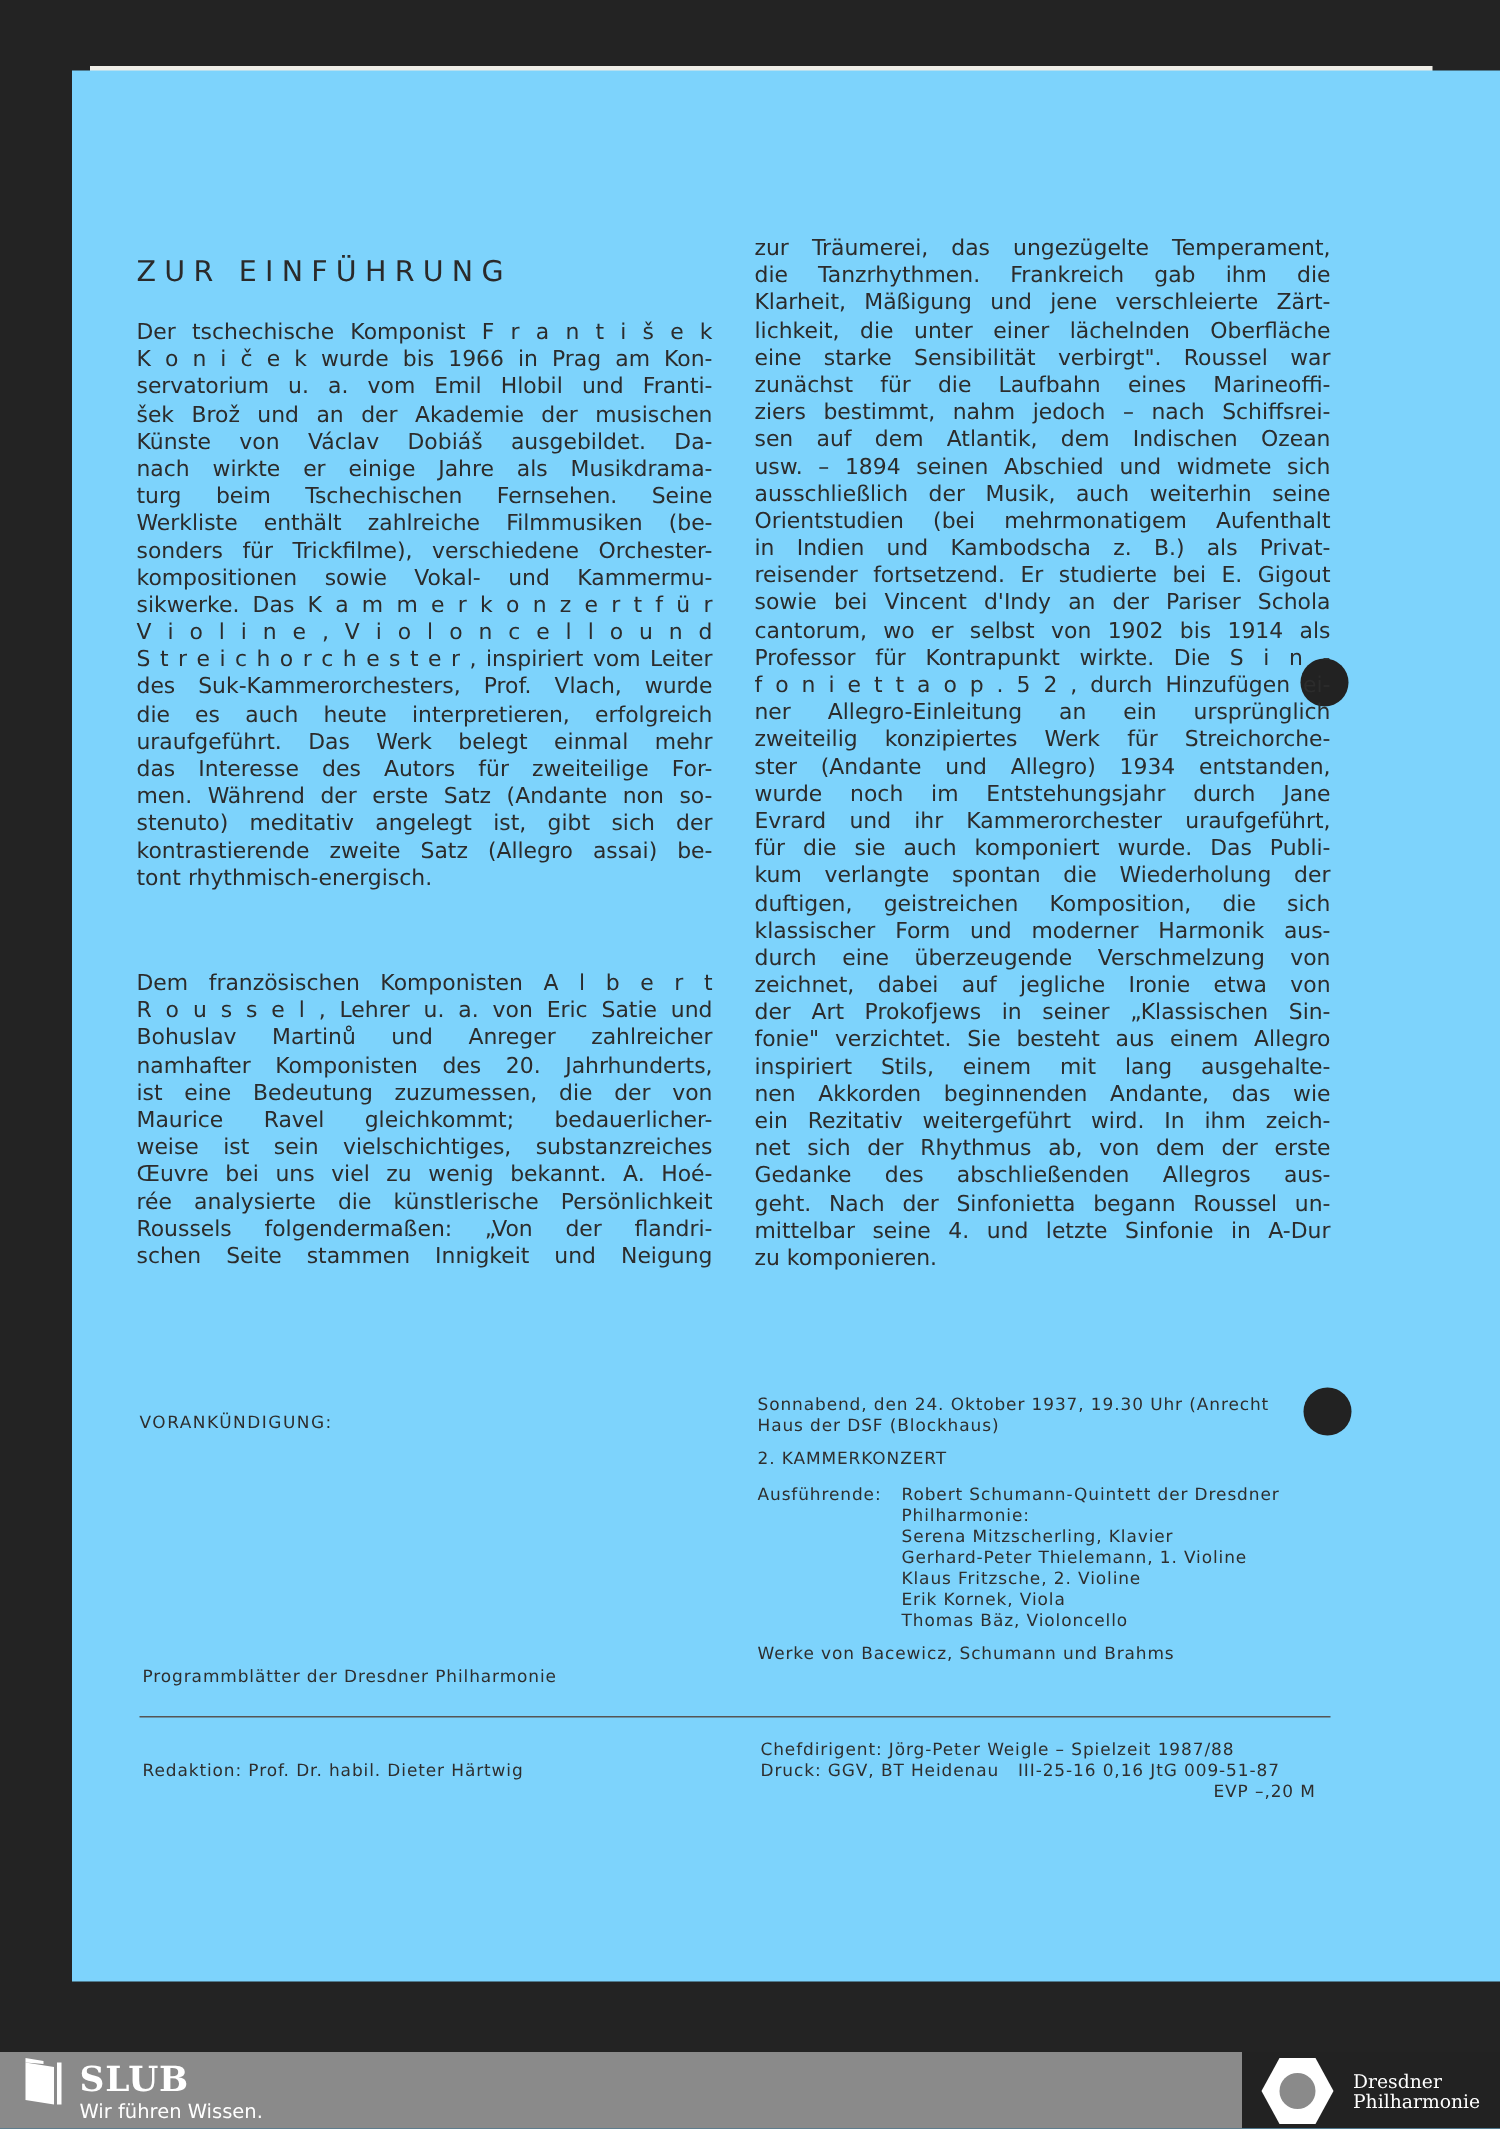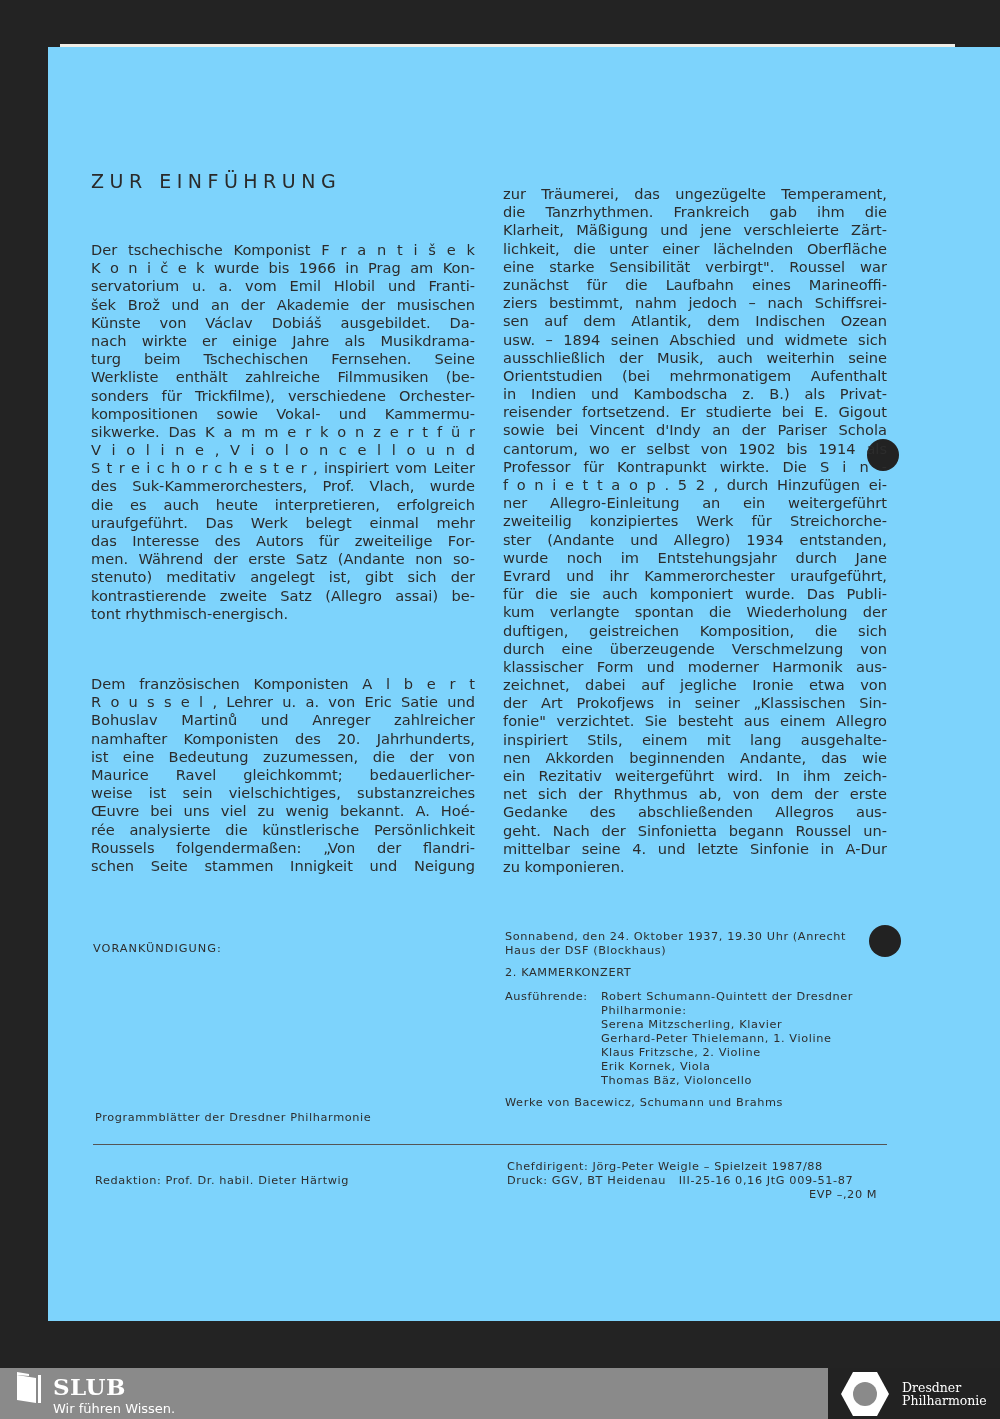--- a/index.html
+++ b/index.html
@@ -12,21 +12,21 @@
   .paper-back { position: absolute; left: 60px; top: 44px; width: 895px; height: 1276px; background: #efede7; }
   .paper {
     position: absolute; left: 48px; top: 47px; width: 952px; height: 1274px;
     background: #7dd3fc; color: #2a2a2a;
   }
   .hole { position: absolute; width: 32px; height: 32px; border-radius: 50%; background: #222; }
   .heading {
     position: absolute; left: 43px; top: 110px; font-size: 19px;
     letter-spacing: 5.5px; color: #2a2a2a; font-weight: normal;
   }
-  .col { position: absolute; font-size: 14.6px; line-height: 18.2px; color: #2c2c2c; margin-top: 28px; }
+  .col { position: absolute; font-size: 14.6px; line-height: 18.2px; color: #2c2c2c; }
   .col .ln { display: block; height: 18.2px; white-space: nowrap; text-align: justify; text-align-last: justify; }
   .col .ln.last { text-align-last: left; }
   .col.left { left: 43px; width: 384px; }
   .col.right { left: 455px; width: 384px; }
   .small { position: absolute; font-size: 11.3px; line-height: 13.6px; color: #2e2e2e; letter-spacing: 0.6px; white-space: nowrap; }
   .rule { position: absolute; left: 45px; top: 1097px; width: 794px; height: 1px; background: #555; }
   .footer-bar { position: absolute; left: 0; top: 1368px; width: 828px; height: 51px; background: #8a8a8a; }
   .slub-logo { position: absolute; left: 14px; top: 4px; }
   .slub-title { position: absolute; left: 53px; top: 5px; font-family: "DejaVu Serif", serif; font-weight: bold; font-size: 23px; color: #fff; letter-spacing: 0.5px; }
   .slub-sub { position: absolute; left: 53px; top: 33px; font-size: 13px; color: #fff; }
@@ -95,30 +95,30 @@
     <span class="ln">sen auf dem Atlantik, dem Indischen Ozean</span>
     <span class="ln">usw. – 1894 seinen Abschied und widmete sich</span>
     <span class="ln">ausschließlich der Musik, auch weiterhin seine</span>
     <span class="ln">Orientstudien (bei mehrmonatigem Aufenthalt</span>
     <span class="ln">in Indien und Kambodscha z. B.) als Privat-</span>
     <span class="ln">reisender fortsetzend. Er studierte bei E. Gigout</span>
     <span class="ln">sowie bei Vincent d'Indy an der Pariser Schola</span>
     <span class="ln">cantorum, wo er selbst von 1902 bis 1914 als</span>
     <span class="ln">Professor für Kontrapunkt wirkte. Die S i n -</span>
     <span class="ln">f o n i e t t a o p . 5 2 , durch Hinzufügen ei-</span>
-    <span class="ln">ner Allegro-Einleitung an ein weitergeführt</span>
+    <span class="ln">ner Allegro-Einleitung an ein ursprünglich</span>
     <span class="ln">zweiteilig konzipiertes Werk für Streichorche-</span>
     <span class="ln">ster (Andante und Allegro) 1934 entstanden,</span>
     <span class="ln">wurde noch im Entstehungsjahr durch Jane</span>
     <span class="ln">Evrard und ihr Kammerorchester uraufgeführt,</span>
     <span class="ln">für die sie auch komponiert wurde. Das Publi-</span>
     <span class="ln">kum verlangte spontan die Wiederholung der</span>
     <span class="ln">duftigen, geistreichen Komposition, die sich</span>
+    <span class="ln">klassischer Form und moderner Harmonik aus-</span>
     <span class="ln">durch eine überzeugende Verschmelzung von</span>
-    <span class="ln">klassischer Form und moderner Harmonik aus-</span>
     <span class="ln">zeichnet, dabei auf jegliche Ironie etwa von</span>
     <span class="ln">der Art Prokofjews in seiner „Klassischen Sin-</span>
     <span class="ln">fonie" verzichtet. Sie besteht aus einem Allegro</span>
     <span class="ln">inspiriert Stils, einem mit lang ausgehalte-</span>
     <span class="ln">nen Akkorden beginnenden Andante, das wie</span>
     <span class="ln">ein Rezitativ weitergeführt wird. In ihm zeich-</span>
     <span class="ln">net sich der Rhythmus ab, von dem der erste</span>
     <span class="ln">Gedanke des abschließenden Allegros aus-</span>
     <span class="ln">geht. Nach der Sinfonietta begann Roussel un-</span>
     <span class="ln">mittelbar seine 4. und letzte Sinfonie in A-Dur</span>

